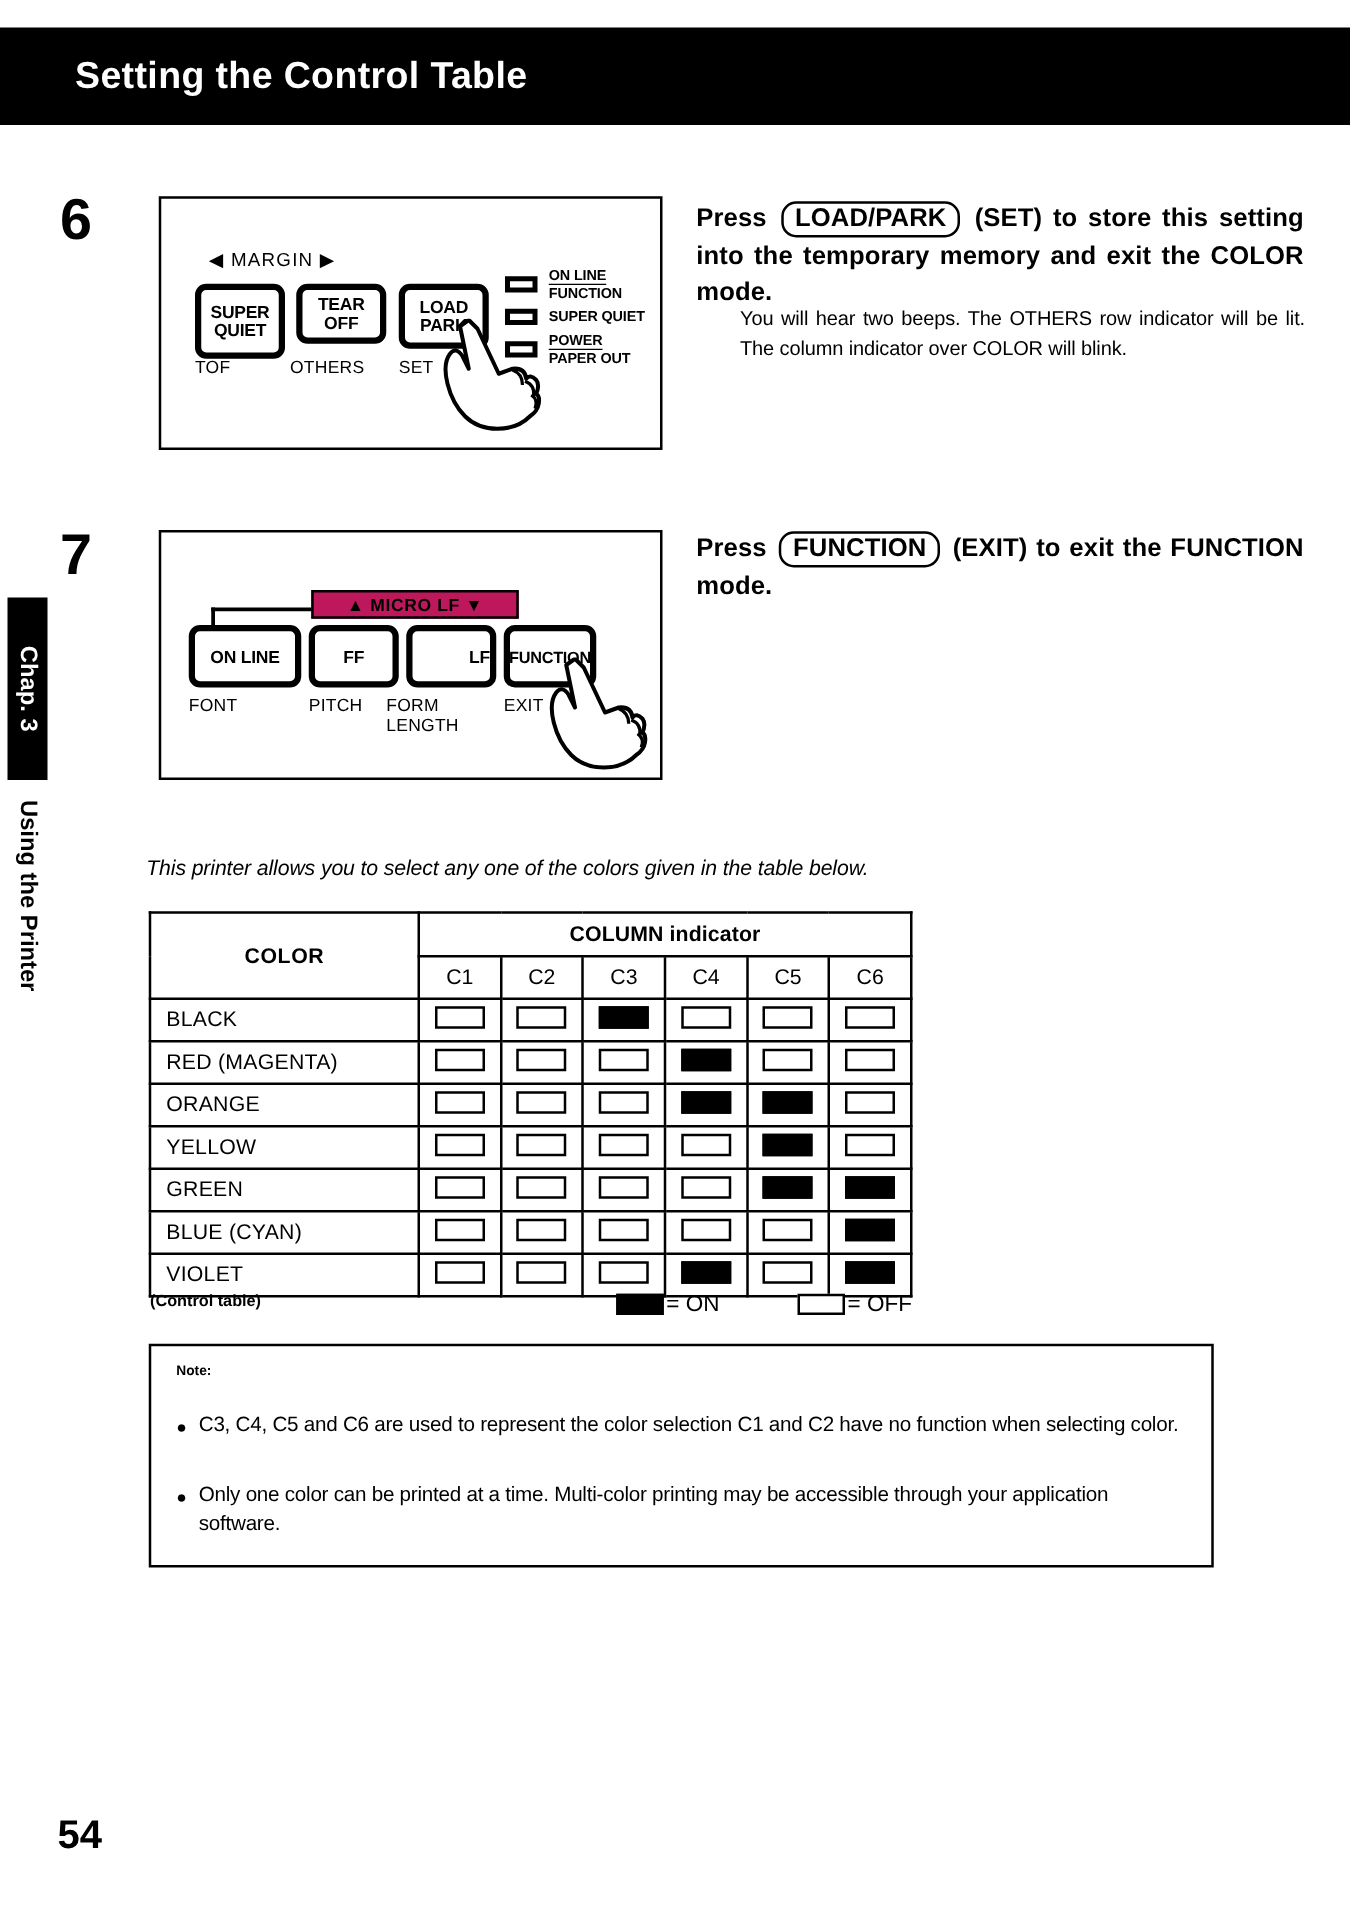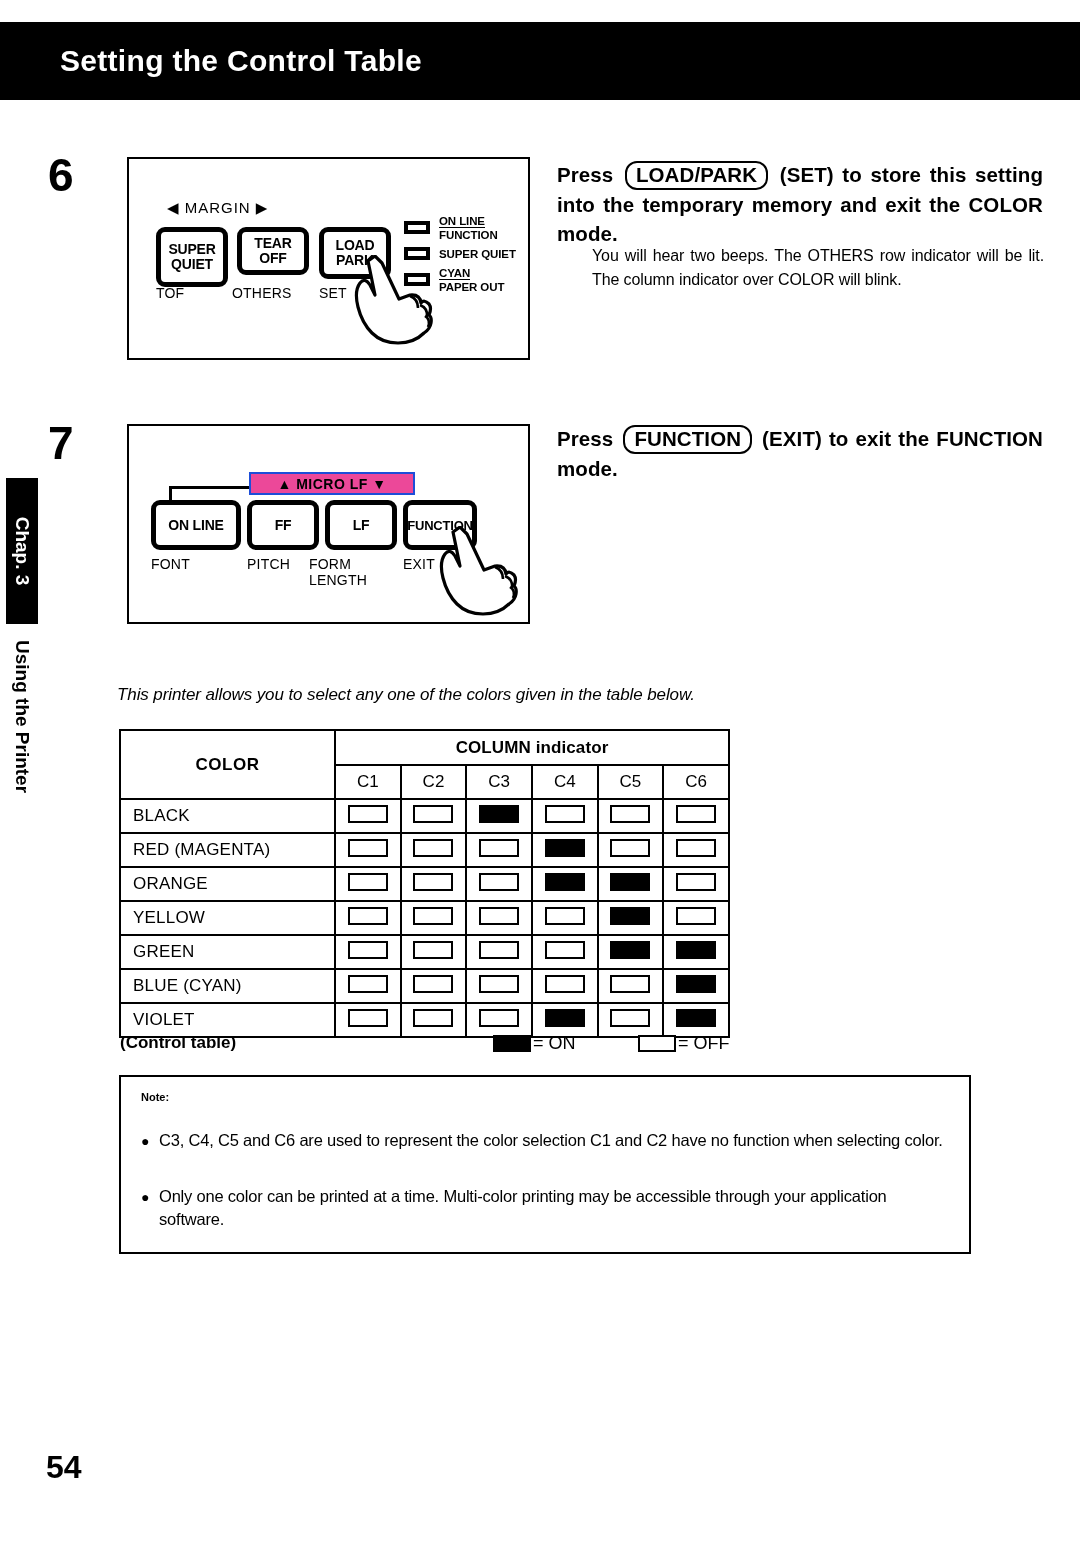--- a/index.html
+++ b/index.html
@@ -120,22 +120,22 @@
     font-size: 11.5px;
     font-weight: bold;
     letter-spacing: -0.1px;
     white-space: nowrap;
     line-height: 12px;
   }
   .led-text.underlined { border-bottom: 1.5px solid #000000; }
 
   .microlf-box {
     position: absolute;
-    border: 2px solid #1d4ed8;
-    background: #ec4899;
+    border: 2px solid #000000;
+    background: #be185d;
     box-sizing: border-box;
     font-size: 14px;
     font-weight: bold;
     display: flex;
     align-items: center;
     justify-content: center;
     letter-spacing: 0.5px;
   }
   .connector {
     position: absolute;
@@ -228,21 +228,21 @@
     border: 2px solid #000000;
     box-sizing: border-box;
     background: #ffffff;
   }
   .ind.on { background: #000000; }
 
   
   #legend-control-table {
     position: absolute;
     left: 120px; top: 1033px;
-    font-size: 17px;
+    font-size: 13px;
     font-weight: bold;
   }
   .legend-item {
     position: absolute;
     font-size: 18px;
     display: flex;
     align-items: center;
     white-space: nowrap;
   }
   .legend-swatch {
@@ -330,21 +330,21 @@
   <div class="sublabel" style="left:190px; top:126px; width:72px;">SET</div>
 
   <div class="led" style="left:275px; top:62px;"></div>
   <div class="led-text underlined" style="left:310px; top:56px;">ON LINE</div>
   <div class="led-text" style="left:310px; top:70px;">FUNCTION</div>
 
   <div class="led" style="left:275px; top:88px;"></div>
   <div class="led-text" style="left:310px; top:89px;">SUPER QUIET</div>
 
   <div class="led" style="left:275px; top:114px;"></div>
-  <div class="led-text underlined" style="left:310px; top:108px;">CYAN</div>
+  <div class="led-text underlined" style="left:310px; top:108px;">POWER</div>
   <div class="led-text" style="left:310px; top:122px;">PAPER OUT</div>
 
   <svg class="hand" style="left:215px; top:96px;" width="90" height="95" viewBox="0 0 90 95">
     <path d="M24 6 L31 1 L38 8 L55 44 L66 40 Q76 39 77 48 Q80 44 85 49 Q88 53 85 60
              Q88 62 87 68 Q86 74 80 78 Q70 88 54 88 Q38 88 28 78 Q18 68 14 52
              Q10 36 16 28 Q21 22 26 30 L31 40 Z" fill="#ffffff" stroke="#000000" stroke-width="3.2" stroke-linejoin="round"></path>
     <path d="M66 41 Q74 44 74 53" fill="none" stroke="#000000" stroke-width="2.6"></path>
     <path d="M76 50 Q84 53 83 62" fill="none" stroke="#000000" stroke-width="2.6"></path>
     <path d="M81 61 Q87 65 84 72" fill="none" stroke="#000000" stroke-width="2.6"></path>
   </svg>
@@ -372,21 +372,21 @@
   <div class="pbtn" style="left:22px; top:74px; width:90px; height:50px;">
     <span>ON LINE</span>
   </div>
   <div class="sublabel" style="left:22px; top:130px; width:90px;">FONT</div>
 
   <div class="pbtn" style="left:118px; top:74px; width:72px; height:50px;">
     <span>FF</span>
   </div>
   <div class="sublabel" style="left:118px; top:130px; width:72px;">PITCH</div>
 
-  <div class="pbtn" style="left:196px; top:74px; width:72px; height:50px;">
+  <div class="pbtn" style="left:196px; top:74px; width:72px; height:50px;align-items:flex-end;">
     <span>LF</span>
   </div>
   <div class="sublabel" style="left:180px; top:130px; width:104px;">FORM LENGTH</div>
 
   <div class="pbtn" style="left:274px; top:74px; width:74px; height:50px; font-size:13px;">
     <span>FUNCTION</span>
   </div>
   <div class="sublabel" style="left:274px; top:130px; width:74px;">EXIT</div>
 
   <svg class="hand" style="left:300px; top:100px;" width="90" height="95" viewBox="0 0 90 95">

